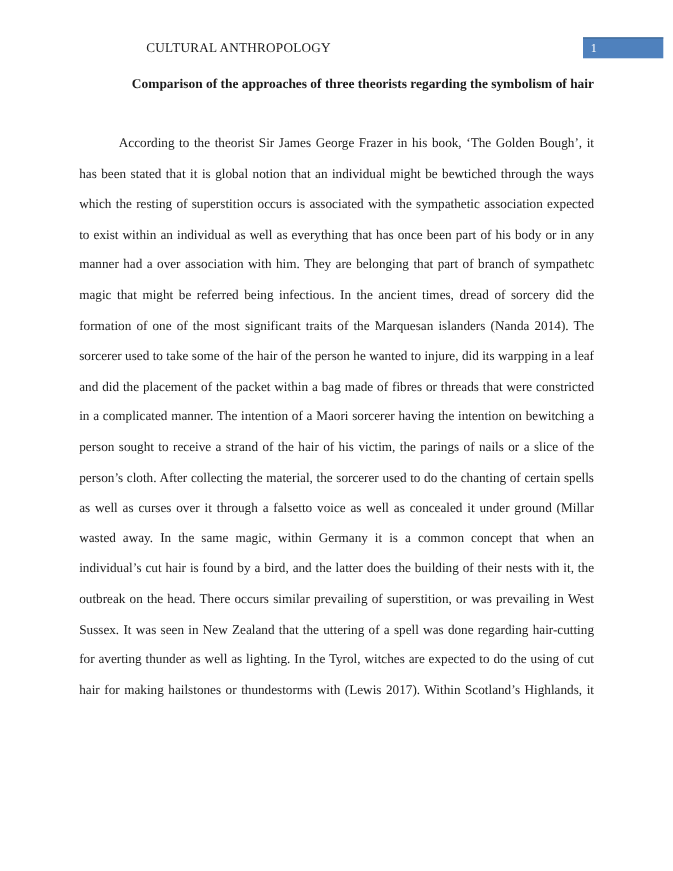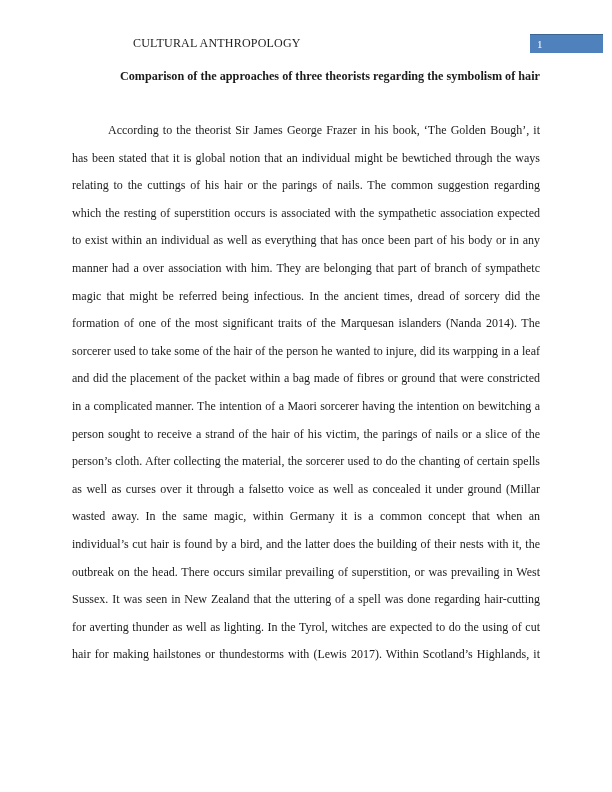--- a/index.html
+++ b/index.html
@@ -78,28 +78,27 @@
 
   <span class="page-badge" style="background: rgb(79, 129, 189);">
     <span>1</span>
   </span>
 
   <h1 class="doc-heading">Comparison of the approaches of three theorists regarding the symbolism of hair</h1>
 
   <div class="paragraph">
       <div class="line first">According to the theorist Sir James George Frazer in his book, ‘The Golden Bough’, it</div>
       <div class="line">has been stated that it is global notion that an individual might be bewtiched through the ways</div>
-      <div class="line">relating to the cuttings of his hair or the parings of nails. The common suggestion regarding</div>
       <div class="line">which the resting of superstition occurs is associated with the sympathetic association expected</div>
       <div class="line">to exist within an individual as well as everything that has once been part of his body or in any</div>
       <div class="line">manner had a over association with him. They are belonging that part of branch of sympathetc</div>
       <div class="line">magic that might be referred being infectious. In the ancient times, dread of sorcery did the</div>
       <div class="line">formation of one of the most significant traits of the Marquesan islanders (Nanda 2014). The</div>
       <div class="line">sorcerer used to take some of the hair of the person he wanted to injure, did its warpping in a leaf</div>
-      <div class="line">and did the placement of the packet within a bag made of fibres or ground that were constricted</div>
+      <div class="line">and did the placement of the packet within a bag made of fibres or threads that were constricted</div>
       <div class="line">in a complicated manner. The intention of a Maori sorcerer having the intention on bewitching a</div>
       <div class="line">person sought to receive a strand of the hair of his victim, the parings of nails or a slice of the</div>
       <div class="line">person’s cloth. After collecting the material, the sorcerer used to do the chanting of certain spells</div>
       <div class="line">as well as curses over it through a falsetto voice as well as concealed it under ground (Millar</div>
       <div class="line">wasted away. In the same magic, within Germany it is a common concept that when an</div>
       <div class="line">individual’s cut hair is found by a bird, and the latter does the building of their nests with it, the</div>
       <div class="line">outbreak on the head. There occurs similar prevailing of superstition, or was prevailing in West</div>
       <div class="line">Sussex. It was seen in New Zealand that the uttering of a spell was done regarding hair-cutting</div>
       <div class="line">for averting thunder as well as lighting. In the Tyrol, witches are expected to do the using of cut</div>
       <div class="line">hair for making hailstones or thundestorms with (Lewis 2017). Within Scotland’s Highlands, it</div>

